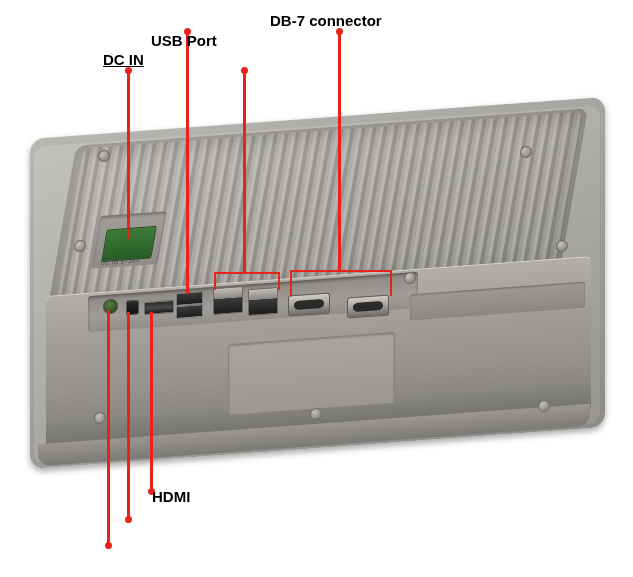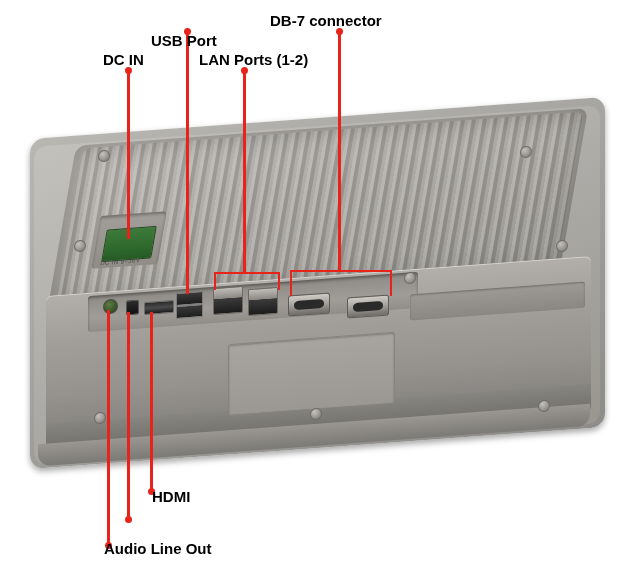--- a/index.html
+++ b/index.html
@@ -260,18 +260,16 @@
   <div class="dot" style="left:184px;top:28px;"></div>
   <div class="dot" style="left:336px;top:28px;"></div>
   <div class="dot" style="left:125px;top:67px;"></div>
   <div class="dot" style="left:241px;top:67px;"></div>
   <div class="dot" style="left:148px;top:488px;"></div>
   <div class="dot" style="left:125px;top:516px;"></div>
   <div class="dot" style="left:105px;top:542px;"></div>
 
   <div class="label" style="left:151px;top:12px;margin-top:20px;">USB Port</div>
   <div class="label" style="left:270px;top:12px;">DB-7 connector</div>
-  <div class="label" style="left:103px;top:51px;">DC IN</div>
-  <div class="label" style="left:199px;top:51px;">LAN Ports (1-2)</div>
+  <div class="label" style="left:103px;top:51px;text-decoration:underline;">DC IN</div>
   <div class="label" style="left:152px;top:488px;">HDMI</div>
-  <div class="label" style="left:104px;top:540px;">Audio Line Out</div>
 
 </div>
 
 </body></html>

